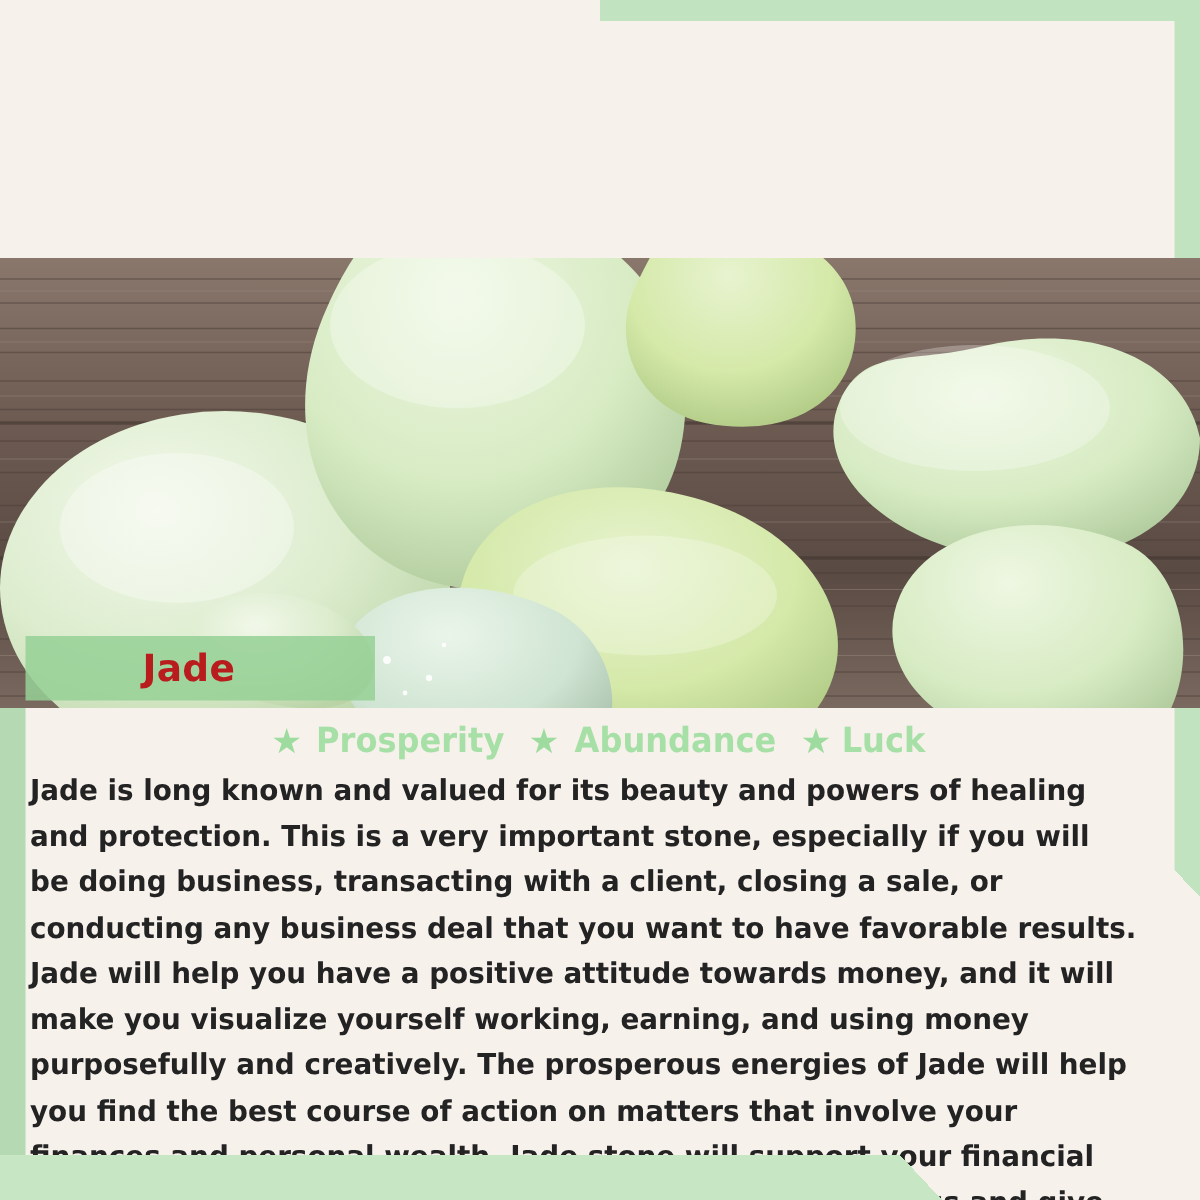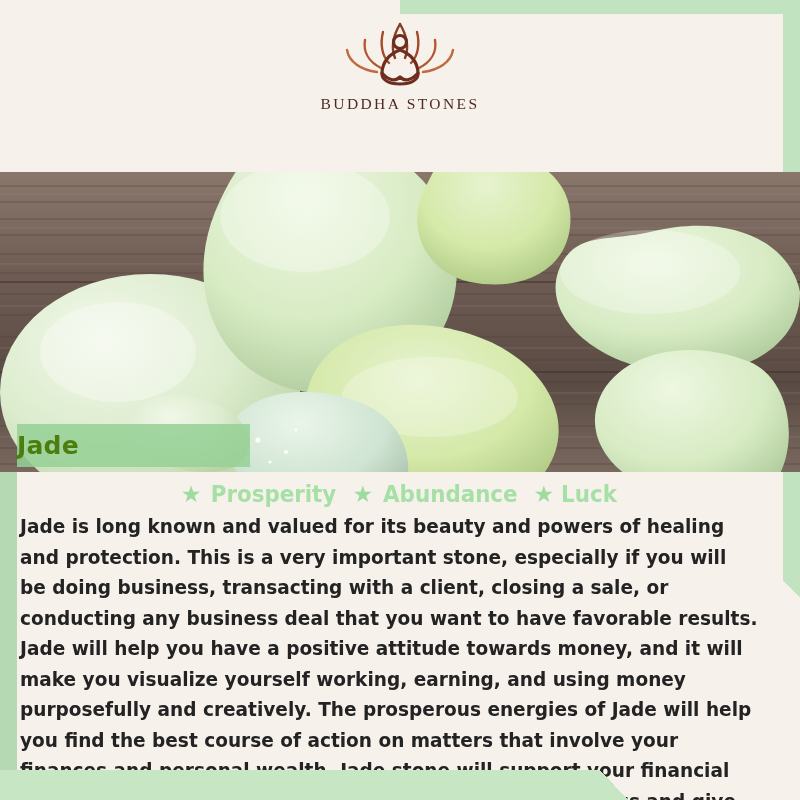--- a/index.html
+++ b/index.html
@@ -137,21 +137,22 @@
     position: absolute;
     left: 17px;
     top: 424px;
     width: 233px;
     height: 43px;
     background: rgba(150, 209, 150, 0.86);
     display: flex;
     align-items: center;
   }
   .stone-label-text {
-    color: #4d7c0f;
+    margin-left: 78px;
+    color: #b91c1c;
     font-family: "DejaVu Sans", sans-serif;
     font-weight: bold;
     font-size: 25px;
     letter-spacing: 0.2px;
   }
 
   
   .benefits {
     position: absolute;
     left: 17px;
@@ -202,42 +203,20 @@
 <body>
 
 <div id="poster">
 
   <div class="bar-top-right"></div>
   <div class="bar-right"></div>
   <div class="bar-right-tip"></div>
   <div class="bar-left"></div>
   <div class="bar-left-tip"></div>
 
-  <div class="logo-wrap">
-    <span class="logo-mark">
-      <svg viewBox="0 0 150 74" xmlns="http://www.w3.org/2000/svg">
-        <g fill="none" stroke="#8a3a22" stroke-width="2.4" stroke-linecap="round">
-          <path d="M75 6 C68 18 66 30 70 40"></path>
-          <path d="M75 6 C82 18 84 30 80 40"></path>
-          <path d="M58 14 C55 26 57 38 64 45" stroke="#a44a28"></path>
-          <path d="M92 14 C95 26 93 38 86 45" stroke="#a44a28"></path>
-          <path d="M40 22 C38 34 44 44 56 50" stroke="#b35730"></path>
-          <path d="M110 22 C112 34 106 44 94 50" stroke="#b35730"></path>
-          <path d="M22 32 C24 44 36 52 52 54" stroke="#bf6a40"></path>
-          <path d="M128 32 C126 44 114 52 98 54" stroke="#bf6a40"></path>
-        </g>
-        <g fill="none" stroke="#6d2f1d" stroke-width="3.2" stroke-linecap="round" stroke-linejoin="round">
-          <circle cx="75" cy="24" r="6.5"></circle>
-          <path d="M75 32 C64 36 58 44 57 54 C56 62 64 66 75 66 C86 66 94 62 93 54 C92 44 86 36 75 32 Z"></path>
-          <path d="M57 55 C63 62 70 64 75 59 C80 64 87 62 93 55"></path>
-        </g>
-      </svg>
-    </span>
-    <span class="logo-word">BUDDHA STONES</span>
-  </div>
 
 
   <div class="photo">
     <svg viewBox="0 0 800 300" xmlns="http://www.w3.org/2000/svg" preserveAspectRatio="none">
       <defs>
         <linearGradient id="wood" x1="0" y1="0" x2="0" y2="1">
           <stop offset="0%" stop-color="#8a776c"></stop>
           <stop offset="35%" stop-color="#6e5c53"></stop>
           <stop offset="70%" stop-color="#594a43"></stop>
           <stop offset="100%" stop-color="#7a695f"></stop>

